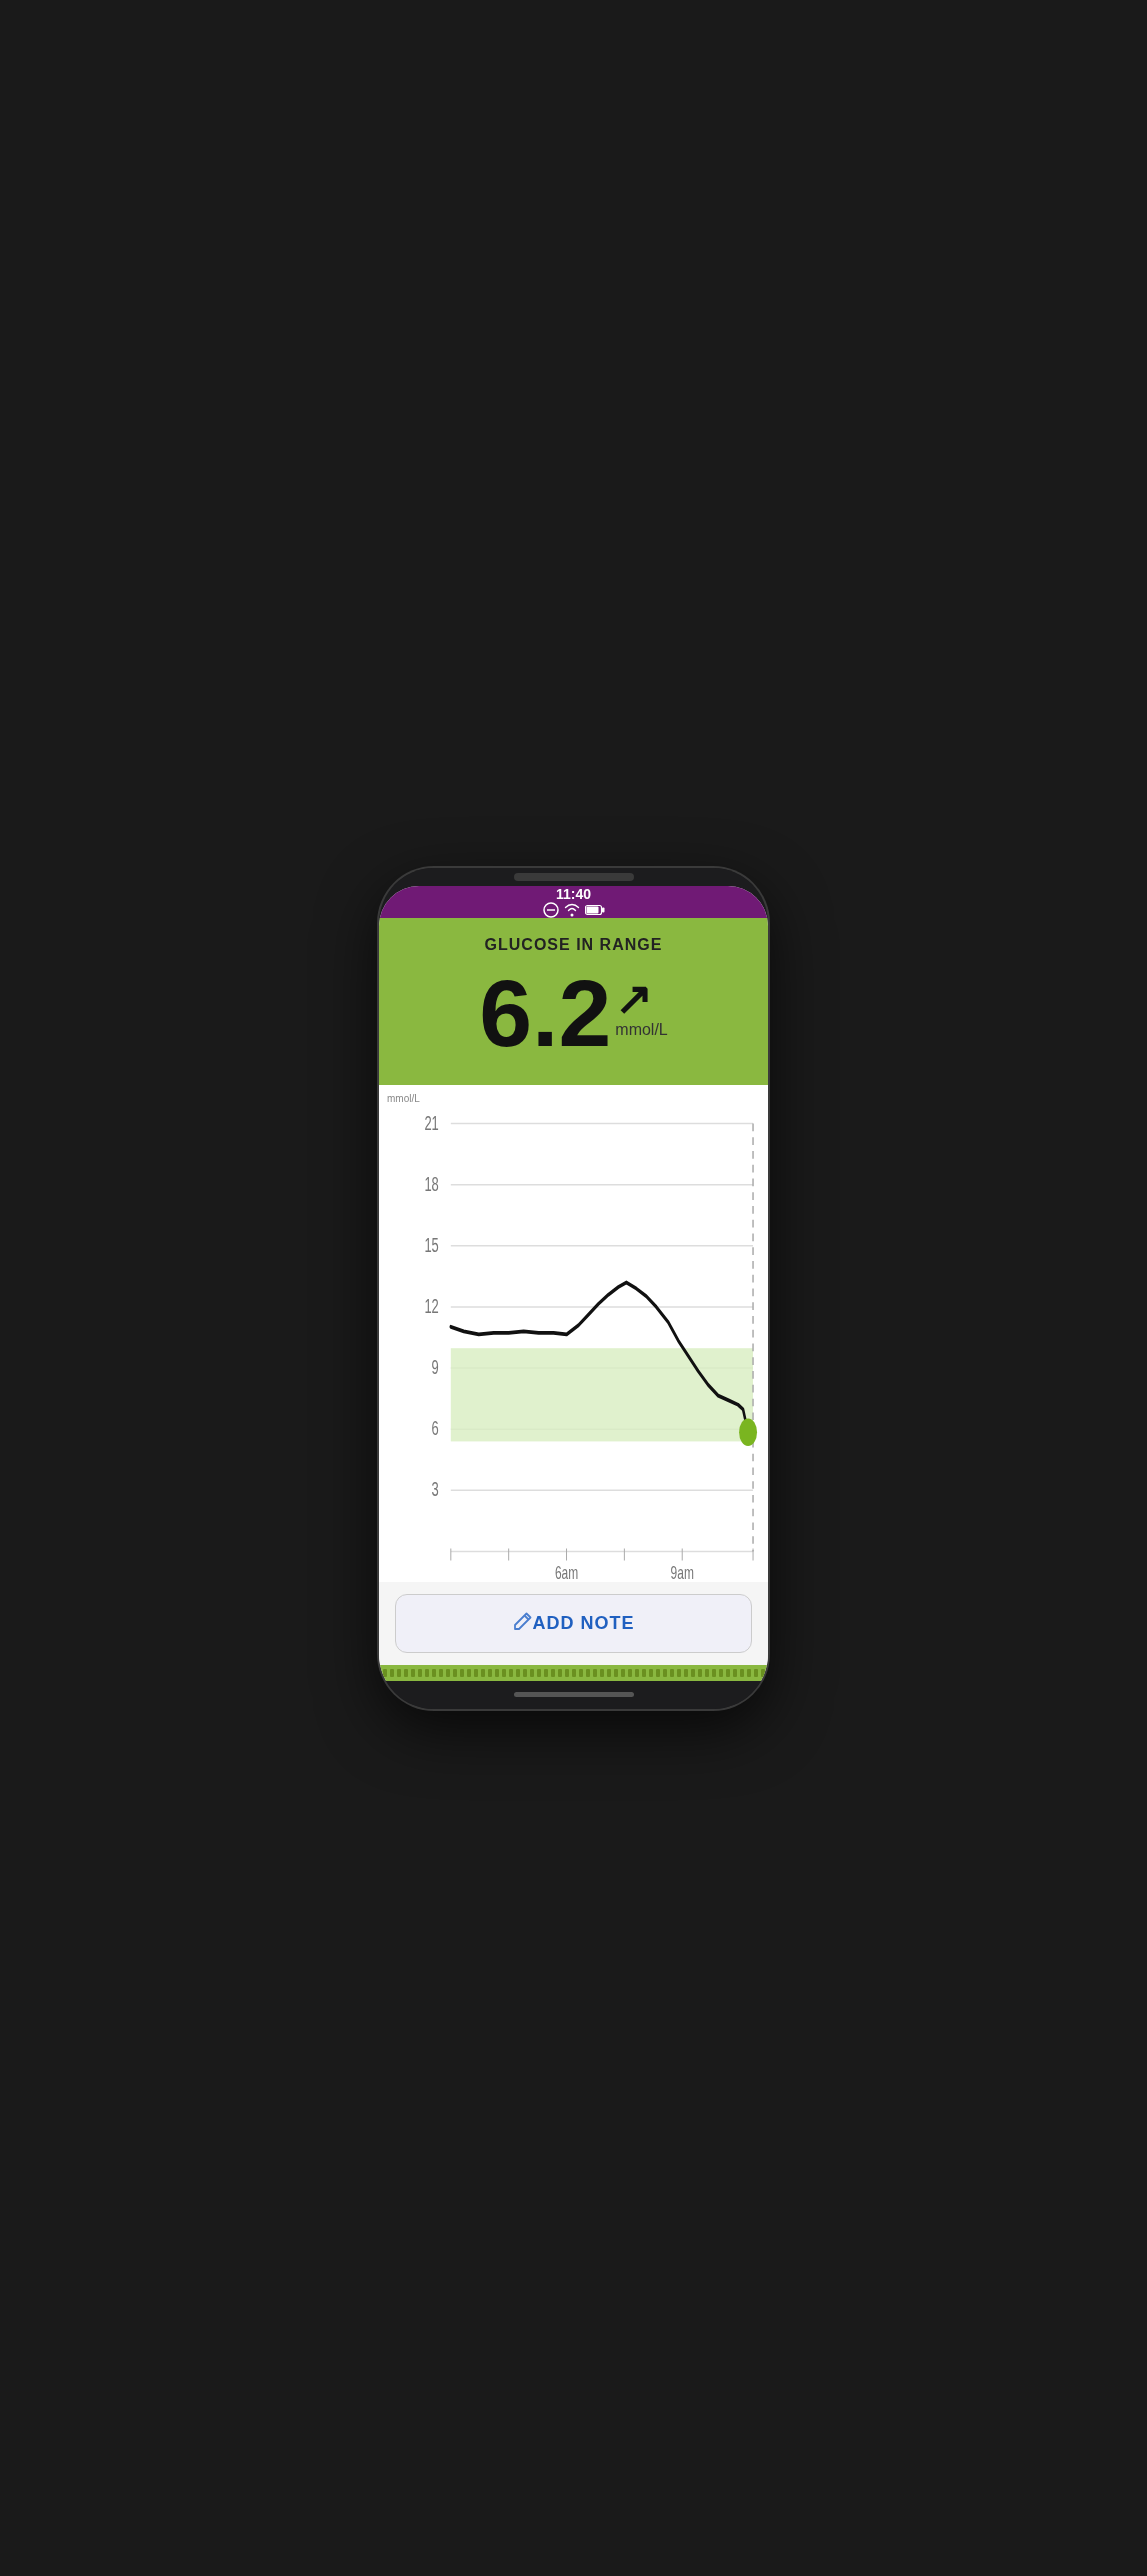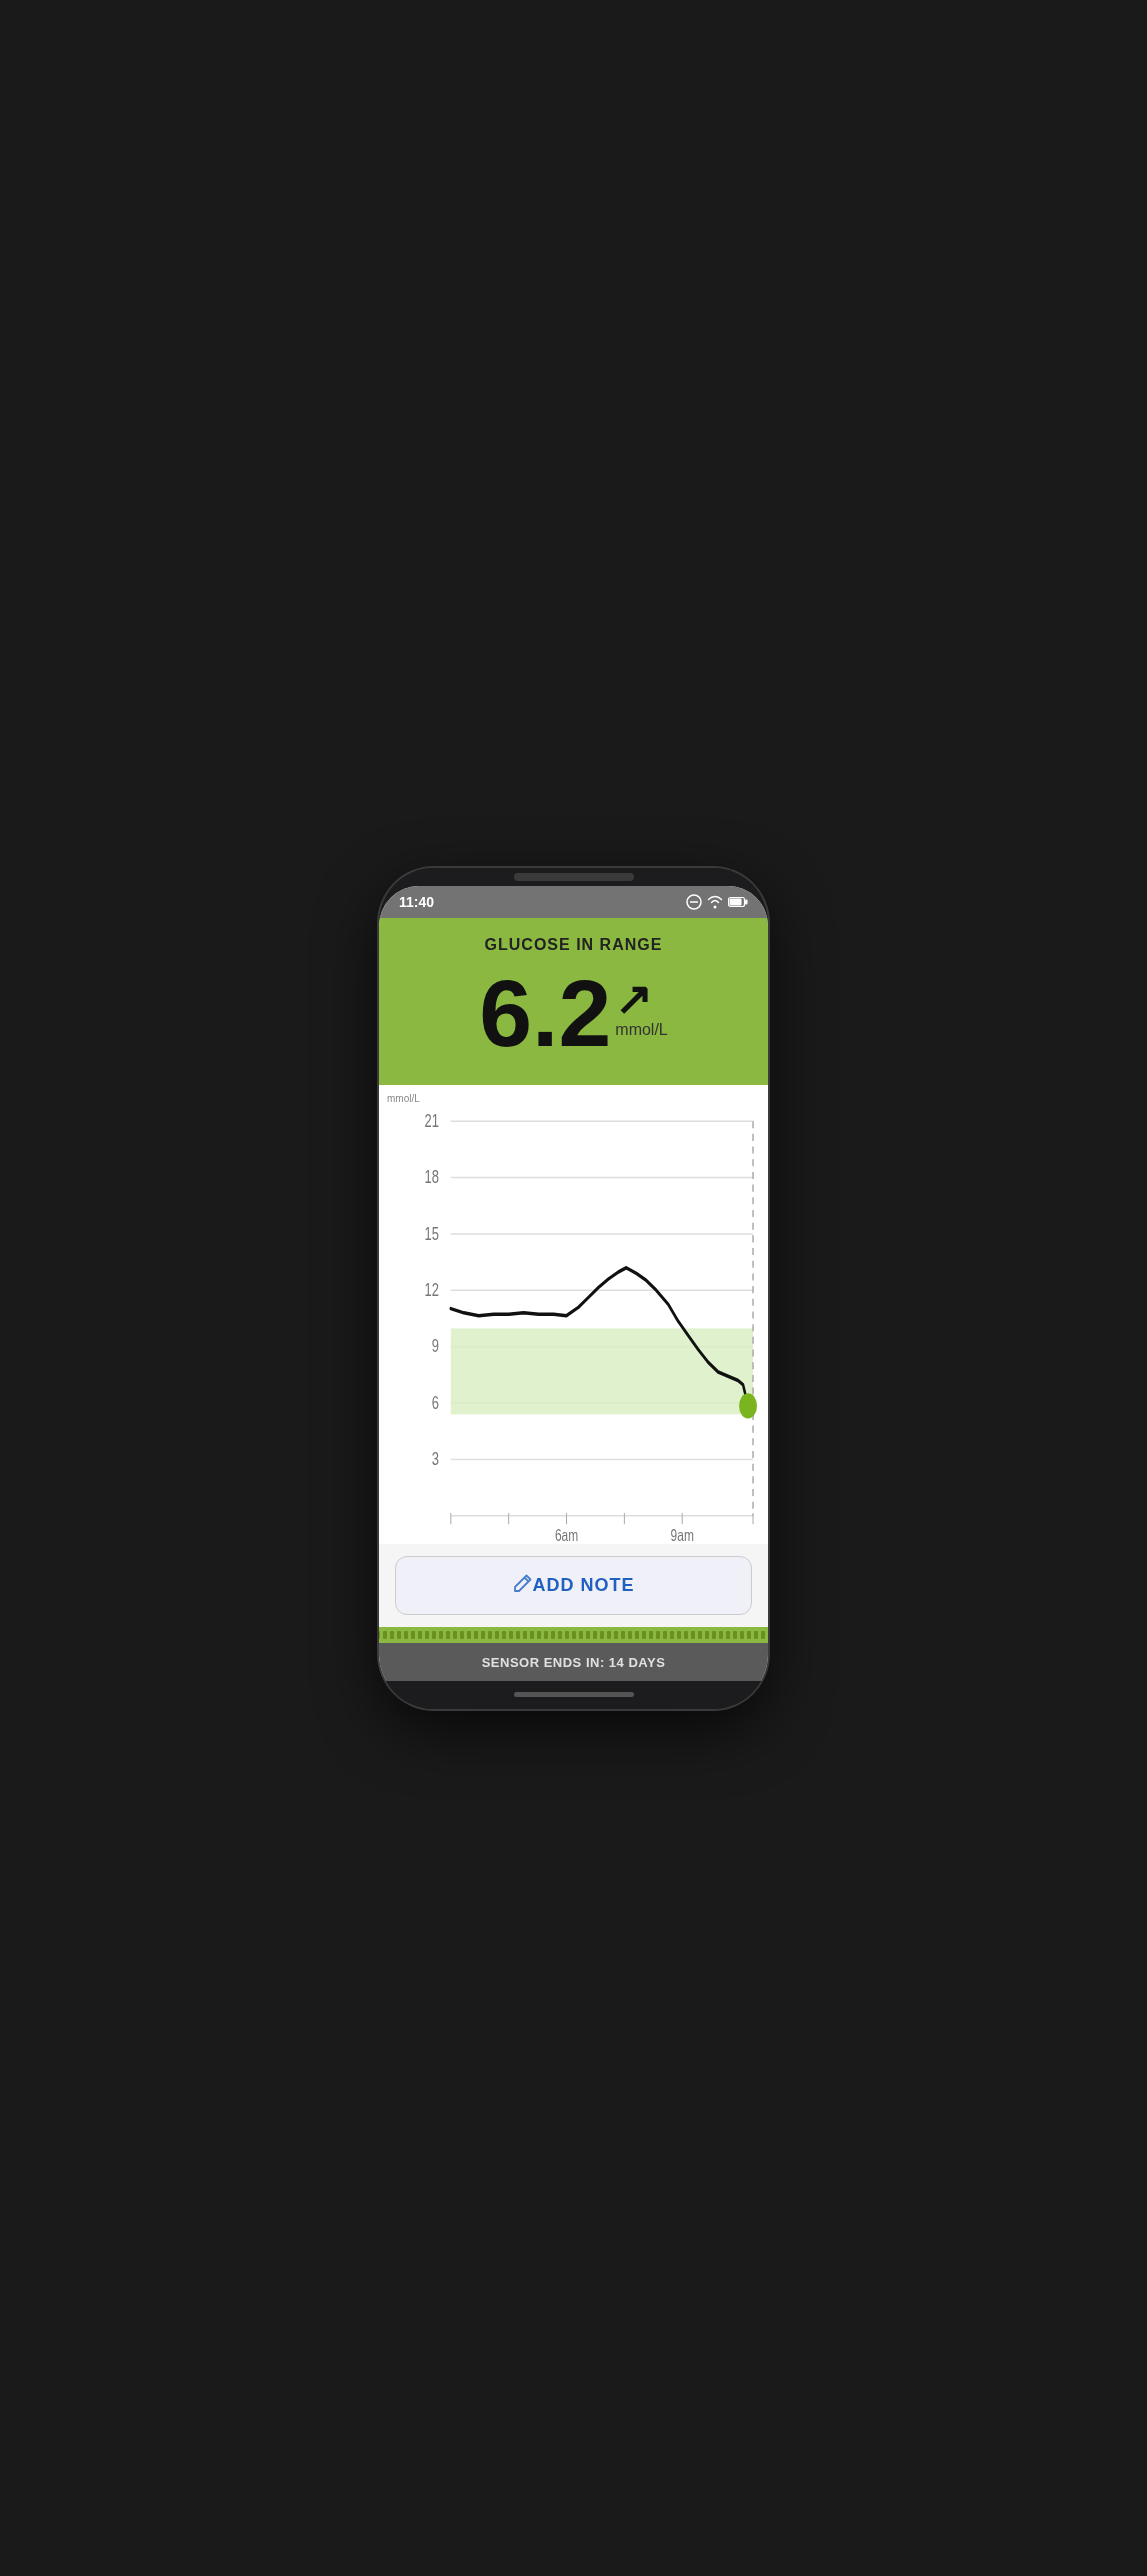--- a/index.html
+++ b/index.html
@@ -46,27 +46,28 @@
       flex: 1;
       background: #f0f0f0;
       border-radius: 40px 40px 0 0;
       overflow: hidden;
       display: flex;
       flex-direction: column;
     }
 
     
     .status-bar {
-      background: #737373;
+      background: #701a75;
       height: 32px;
       display: flex;
       justify-content: space-between;
       align-items: center;
       padding: 0 20px;
       flex-shrink: 0;
+      flex-direction: column;
     }
 
     .status-time {
       color: white;
       font-size: 14px;
       font-weight: 600;
     }
 
     .status-icons {
       display: flex;
@@ -467,23 +468,20 @@
         <div class="sensor-dot"></div>
         <div class="sensor-dot"></div>
         <div class="sensor-dot"></div>
         <div class="sensor-dot"></div>
         <div class="sensor-dot"></div>
         <div class="sensor-dot"></div>
 
       </div>
     </div>
 
-    <div class="sensor-footer">
-      <span class="sensor-text">SENSOR ENDS IN: 14 DAYS</span>
-    </div>
 
   </div>
 
   <div class="home-indicator">
     <div class="home-bar"></div>
   </div>
 </div>
 
 
 </body></html>

